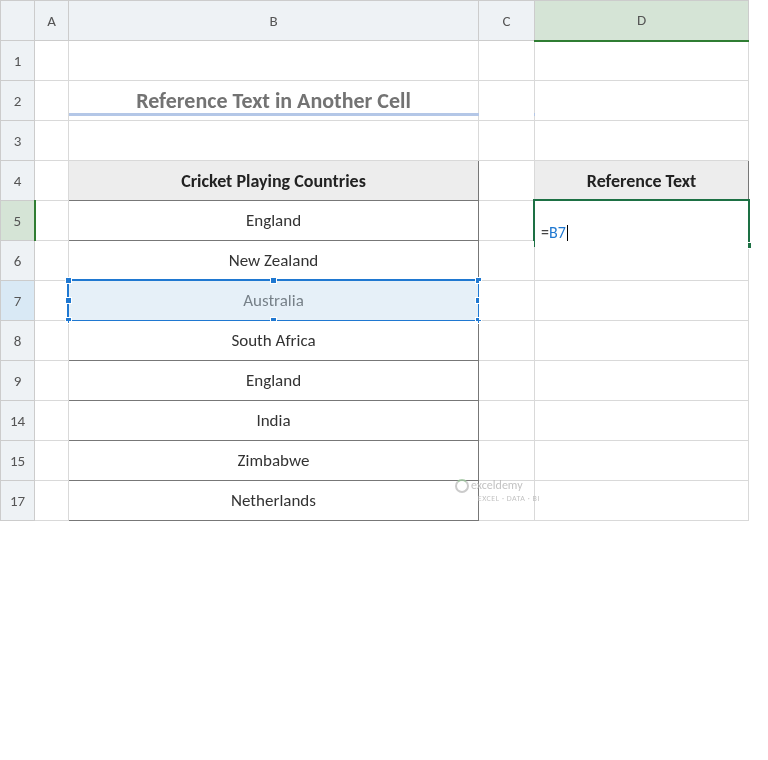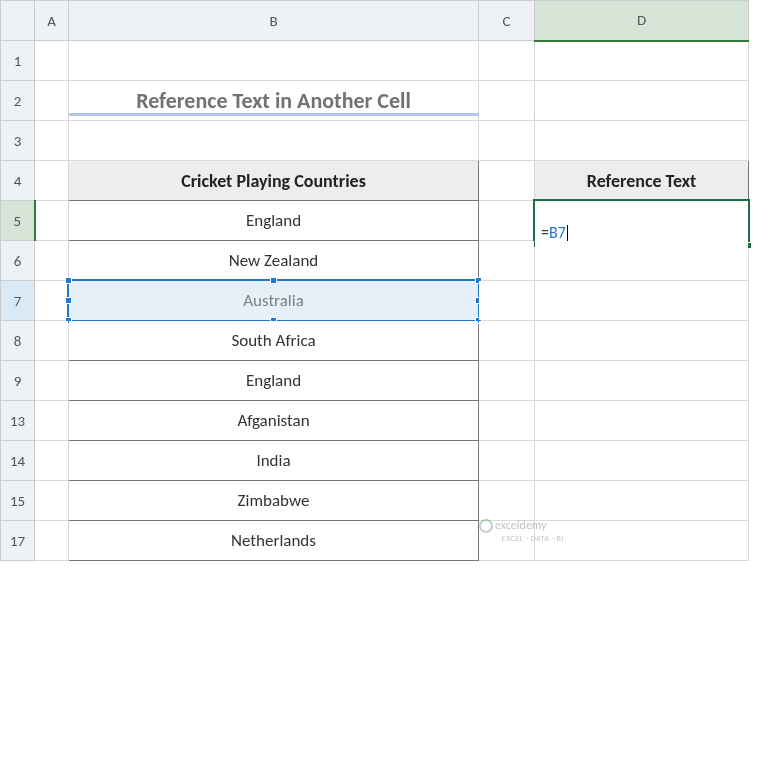--- a/index.html
+++ b/index.html
@@ -124,21 +124,21 @@
       width: 1px; height: 18px;
       background: #000;
       vertical-align: middle;
       margin-left: 1px;
       animation: blink 1s step-start infinite;
     }
     @keyframes blink { 50% { opacity: 0; } }
 
     .watermark {
       position: absolute;
-      right: 204px; bottom: 18px;
+      right: 228px; bottom: 18px;
       font-size: 12px;
       color: #b8b8b8;
       text-align: center;
       opacity: 0.85;
       pointer-events: none;
     }
     .watermark .logo-ring {
       display: inline-block;
       width: 14px; height: 14px;
       border: 2px solid #c2c2c2;
@@ -258,27 +258,20 @@
       <th class="rowhead">9</th>
       <td></td>
       <td class="tbl-cell">England</td>
       <td></td>
       <td></td>
     </tr>
 
 
 
 
-    <tr>
-      <th class="rowhead">13</th>
-      <td></td>
-      <td class="tbl-cell">Afganistan</td>
-      <td></td>
-      <td></td>
-    </tr>
 
     <tr>
       <th class="rowhead">14</th>
       <td></td>
       <td class="tbl-cell">India</td>
       <td></td>
       <td></td>
     </tr>
 
     <tr>

